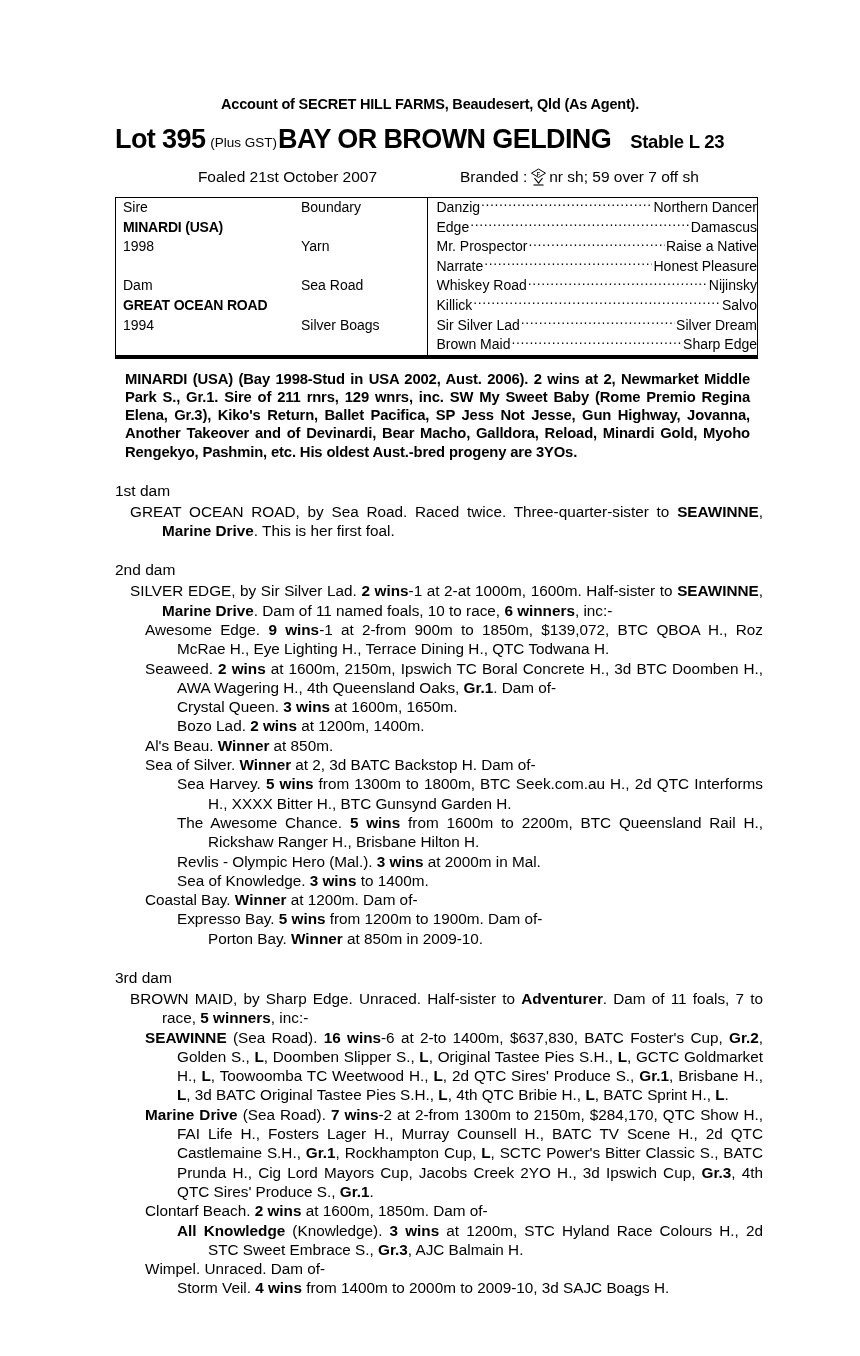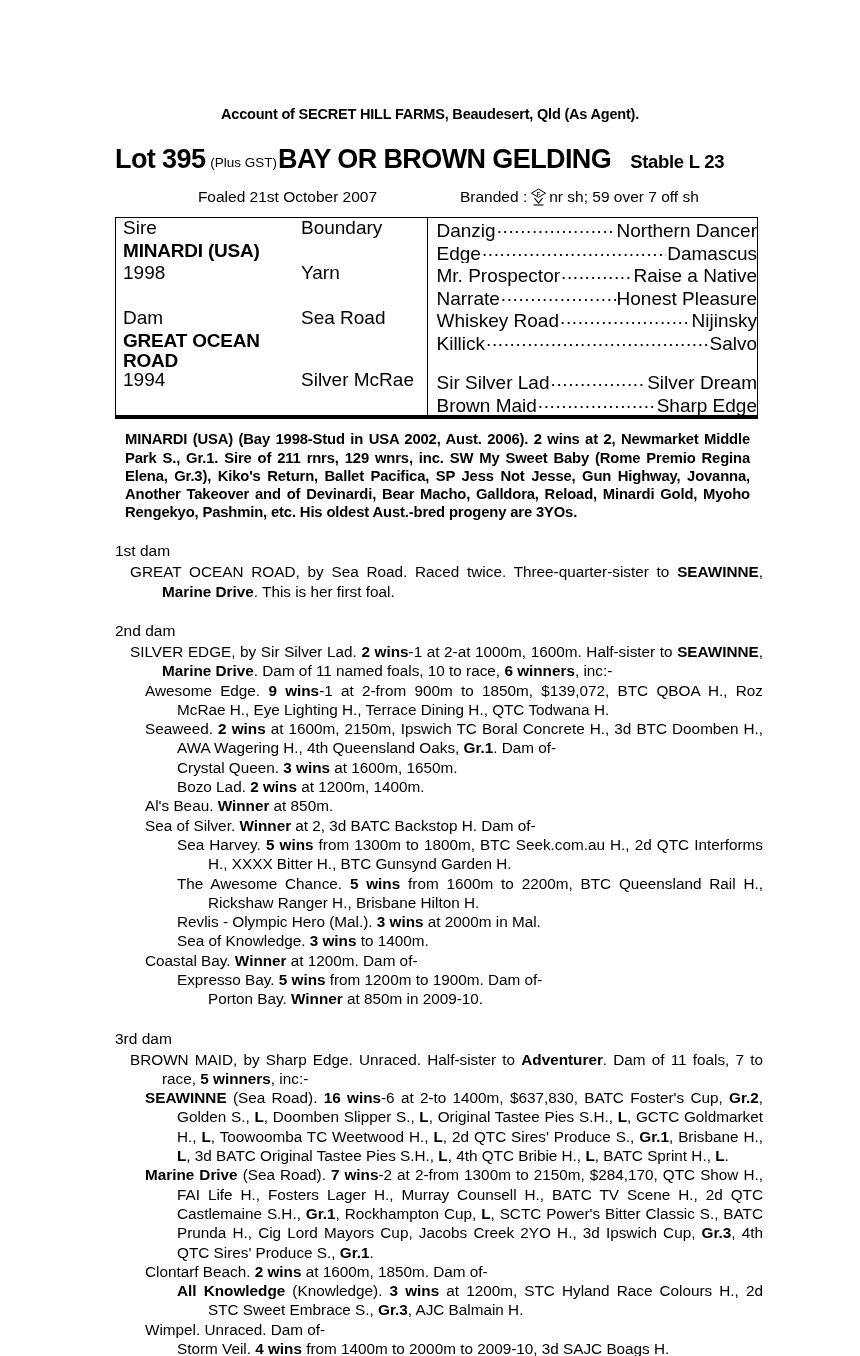--- a/index.html
+++ b/index.html
@@ -14,21 +14,21 @@
     -webkit-font-smoothing: antialiased;
   }
   .page { position: relative; width: 860px; height: 1356px; padding: 0; }
 
   
   .account-line {
     text-align: center;
     font-weight: bold;
     font-size: 14.5px;
     letter-spacing: -0.2px;
-    margin: 16px;
+    margin: 6px;
     padding-top: 90px;
     line-height: 16px;
   }
   .lot-line {
     display: flex;
     align-items: baseline;
     padding: 6px 0 0 115px;
     line-height: 30px;
     white-space: nowrap;
   }
@@ -77,21 +77,21 @@
   
   .ped-wrap {
     margin: 10px 0 0 115px;
     width: 643px;
     border: 1.5px solid #000;
     border-bottom-width: 4px;
     position: relative;
   }
   .ped-table { width: 100%; border-collapse: collapse; table-layout: fixed; }
   .ped-table td {
-    font-size: 19px;
+    font-size: 14px;
     line-height: 19.6px;
     padding: 0;
     vertical-align: top;
     height: 19.6px;
   }
   .col-a { width: 185px; padding-left: 7px !important; }
   .col-b { width: 126px; }
   .col-c { width: 330px; padding-left: 9px !important; border-left: 1.5px solid #000; }
   .ped-name-bold { font-weight: bold; letter-spacing: -0.2px; }
   .leader {
@@ -246,21 +246,21 @@
           <td class="col-c">
             <span class="leader">
               <span class="lft">Killick</span>
               <span class="dots"></span>
               <span class="rgt">Salvo</span>
             </span>
           </td>
         </tr>
         <tr>
           <td class="col-a">1994</td>
-          <td class="col-b">Silver McRae</td>
+          <td class="col-b">Silver Boags</td>
           <td class="col-c">
             <span class="leader">
               <span class="lft">Sir Silver Lad</span>
               <span class="dots"></span>
               <span class="rgt">Silver Dream</span>
             </span>
           </td>
         </tr>
         <tr>
           <td class="col-a"></td>

